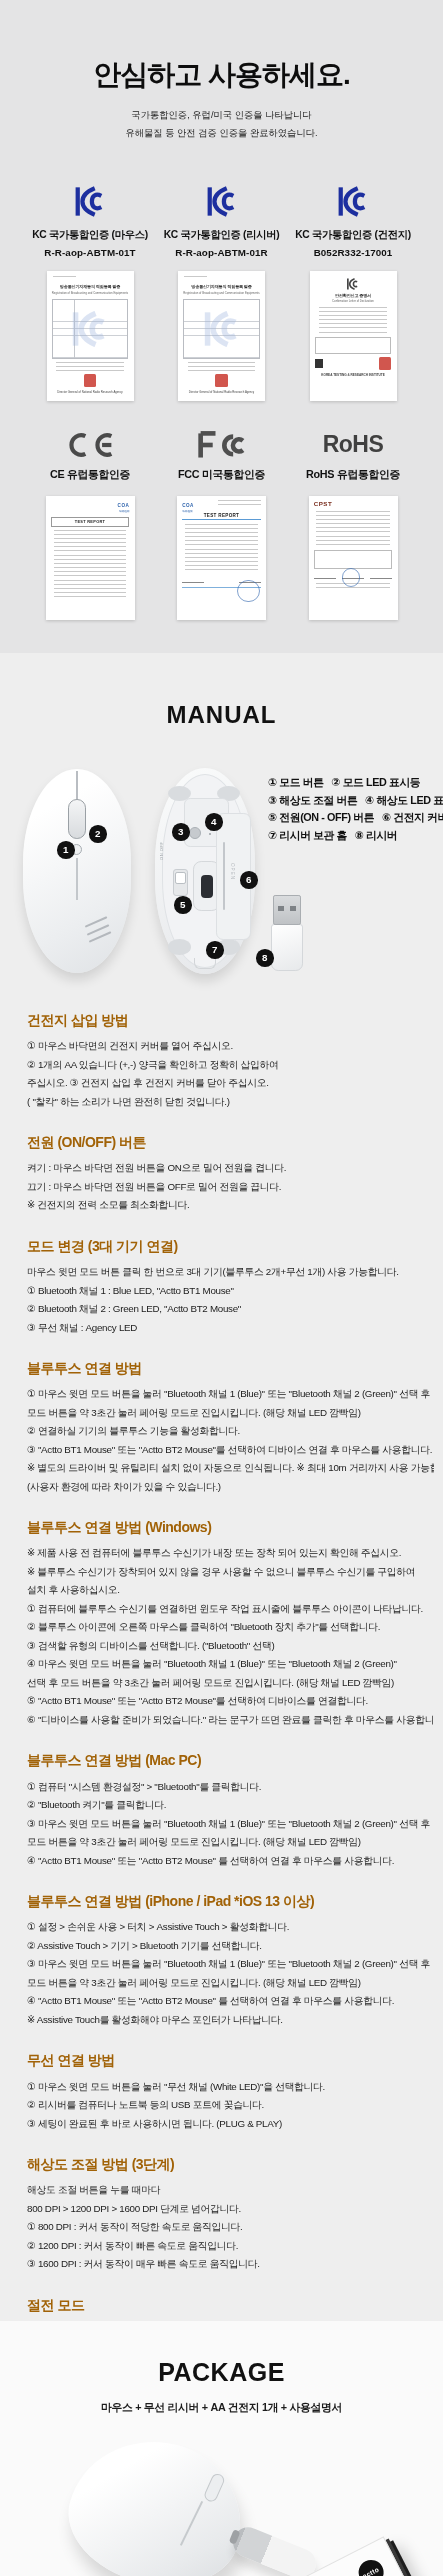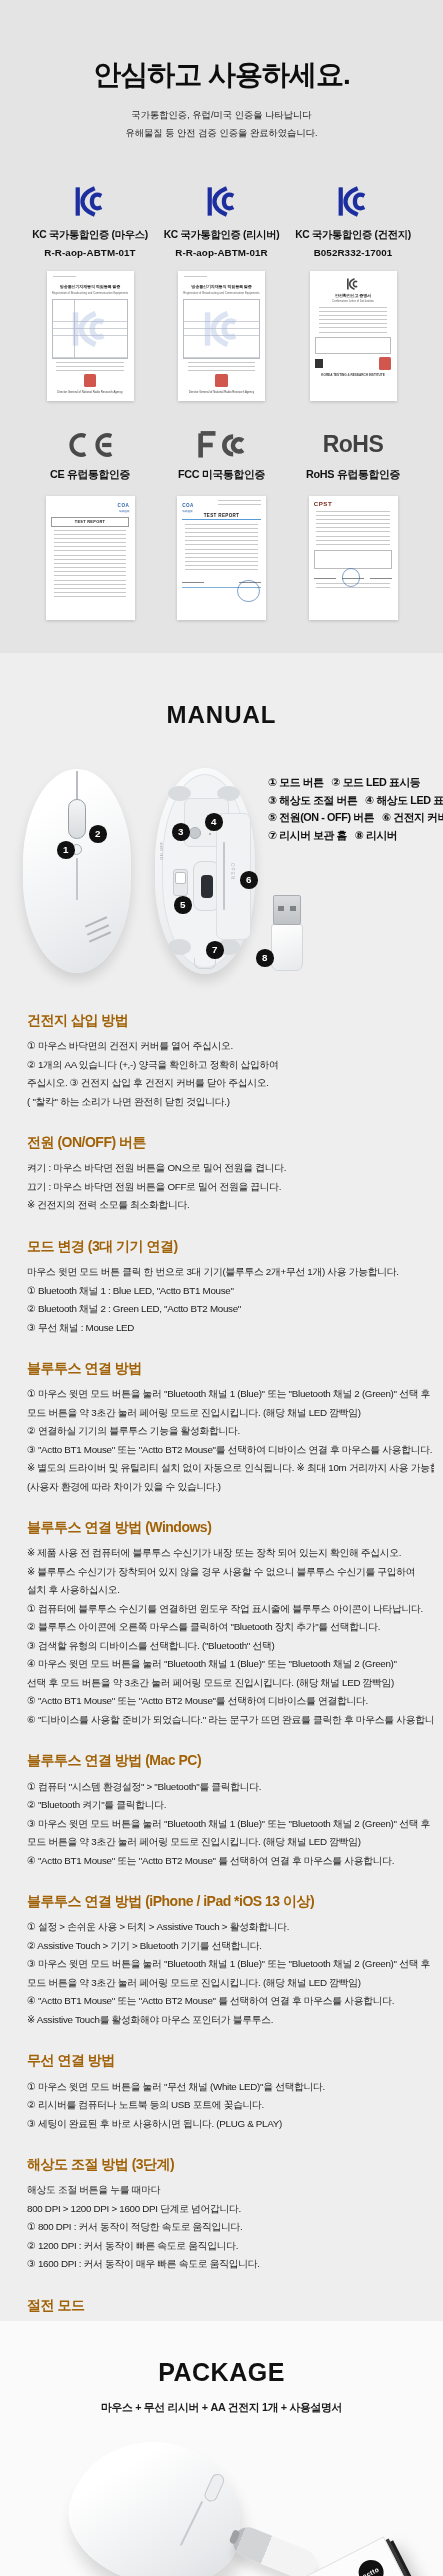--- a/index.html
+++ b/index.html
@@ -372,21 +372,21 @@
           <h3 class="sec-heading">전원 (ON/OFF) 버튼</h3>
           <div class="sec-line">켜기 : 마우스 바닥면 전원 버튼을 ON으로 밀어 전원을 켭니다.</div>
           <div class="sec-line">끄기 : 마우스 바닥면 전원 버튼을 OFF로 밀어 전원을 끕니다.</div>
           <div class="sec-line">※ 건전지의 전력 소모를 최소화합니다.</div>
         </section>
         <section class="txt-sec">
           <h3 class="sec-heading">모드 변경 (3대 기기 연결)</h3>
           <div class="sec-line">마우스 윗면 모드 버튼 클릭 한 번으로 3대 기기(블루투스 2개+무선 1개) 사용 가능합니다.</div>
           <div class="sec-line">① Bluetooth 채널 1 : Blue LED, "Actto BT1 Mouse"</div>
           <div class="sec-line">② Bluetooth 채널 2 : Green LED, "Actto BT2 Mouse"</div>
-          <div class="sec-line">③ 무선 채널 : Mouse LED</div>
+          <div class="sec-line">③ 무선 채널 : Agency LED</div>
         </section>
         <section class="txt-sec">
           <h3 class="sec-heading">블루투스 연결 방법</h3>
           <div class="sec-line">① 마우스 윗면 모드 버튼을 눌러 "Bluetooth 채널 1 (Blue)" 또는 "Bluetooth 채널 2 (Green)" 선택 후</div>
           <div class="sec-line">모드 버튼을 약 3초간 눌러 페어링 모드로 진입시킵니다. (해당 채널 LED 깜빡임)</div>
           <div class="sec-line">② 연결하실 기기의 블루투스 기능을 활성화합니다.</div>
           <div class="sec-line">③ "Actto BT1 Mouse" 또는 "Actto BT2 Mouse"를 선택하여 디바이스 연결 후 마우스를 사용합니다.</div>
           <div class="sec-line">※ 별도의 드라이버 및 유틸리티 설치 없이 자동으로 인식됩니다. ※ 최대 10m 거리까지 사용 가능합니다.</div>
           <div class="sec-line">(사용자 환경에 따라 차이가 있을 수 있습니다.)</div>
         </section>
@@ -411,21 +411,21 @@
           <div class="sec-line">모드 버튼을 약 3초간 눌러 페어링 모드로 진입시킵니다. (해당 채널 LED 깜빡임)</div>
           <div class="sec-line">④ "Actto BT1 Mouse" 또는 "Actto BT2 Mouse" 를 선택하여 연결 후 마우스를 사용합니다.</div>
         </section>
         <section class="txt-sec">
           <h3 class="sec-heading">블루투스 연결 방법 (iPhone / iPad *iOS 13 이상)</h3>
           <div class="sec-line">① 설정 &gt; 손쉬운 사용 &gt; 터치 &gt; Assistive Touch &gt; 활성화합니다.</div>
           <div class="sec-line">② Assistive Touch &gt; 기기 &gt; Bluetooth 기기를 선택합니다.</div>
           <div class="sec-line">③ 마우스 윗면 모드 버튼을 눌러 "Bluetooth 채널 1 (Blue)" 또는 "Bluetooth 채널 2 (Green)" 선택 후</div>
           <div class="sec-line">모드 버튼을 약 3초간 눌러 페어링 모드로 진입시킵니다. (해당 채널 LED 깜빡임)</div>
           <div class="sec-line">④ "Actto BT1 Mouse" 또는 "Actto BT2 Mouse" 를 선택하여 연결 후 마우스를 사용합니다.</div>
-          <div class="sec-line">※ Assistive Touch를 활성화해야 마우스 포인터가 블루투스.</div>
+          <div class="sec-line">※ Assistive Touch를 활성화해야 마우스 포인터가 나타납니다.</div>
         </section>
         <section class="txt-sec">
           <h3 class="sec-heading">무선 연결 방법</h3>
           <div class="sec-line">① 마우스 윗면 모드 버튼을 눌러 "무선 채널 (White LED)"을 선택합니다.</div>
           <div class="sec-line">② 리시버를 컴퓨터나 노트북 등의 USB 포트에 꽂습니다.</div>
           <div class="sec-line">③ 세팅이 완료된 후 바로 사용하시면 됩니다. (PLUG &amp; PLAY)</div>
         </section>
         <section class="txt-sec">
           <h3 class="sec-heading">해상도 조절 방법 (3단계)</h3>
           <div class="sec-line">해상도 조절 버튼을 누를 때마다</div>

